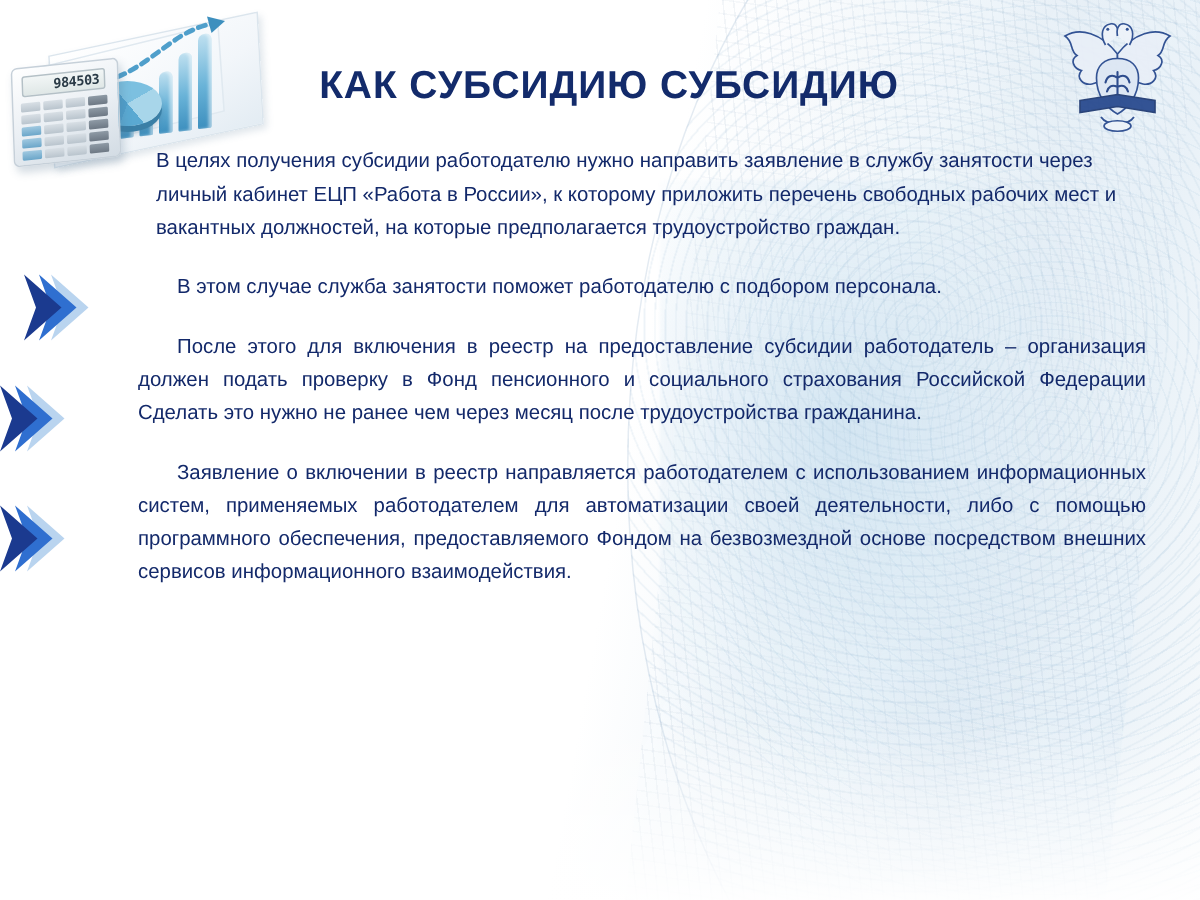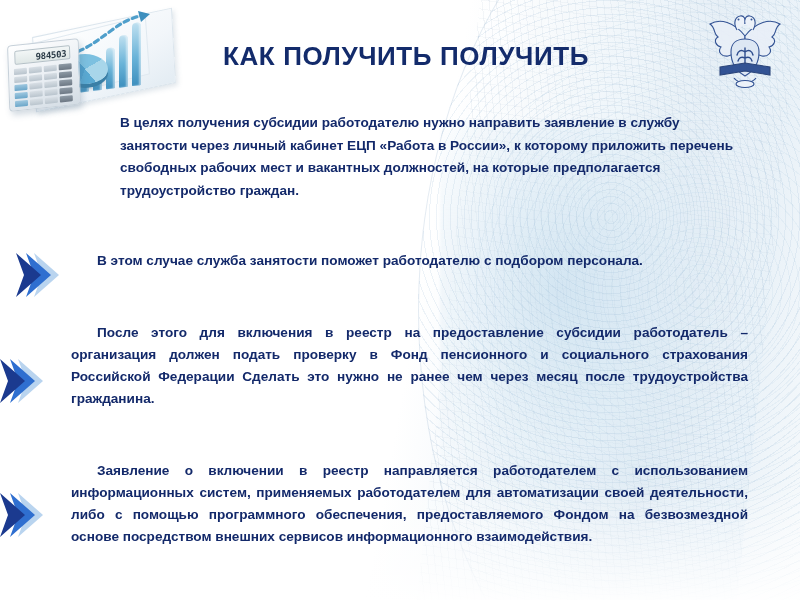--- a/index.html
+++ b/index.html
@@ -292,34 +292,34 @@
   .content {
     position: absolute;
     left: 0;
     top: 96px;
     width: 800px;
   }
 
   .block {
     position: relative;
     min-height: 10px;
-    padding-left: 55px;
+    padding-left: 92px;
     padding-right: 36px;
     box-sizing: border-box;
   }
 
   .block .para {
     font-size: 13.6px;
-    font-weight: bold;
+    font-weight: normal;
     color: #13296a;
     line-height: 1.62;
     text-align: justify;
     text-justify: inter-word;
     text-indent: 26px;
-    margin: 16px;
+    margin: 0;
   }
   .block.no-indent .para { text-indent: 0; }
 
   
   .chev {
     position: absolute;
     width: 62px;
     height: 50px;
     left: 12px;
   }
@@ -410,21 +410,21 @@
 
       <path d="M41 42 L41 60 M41 46 C 37 43, 34 45, 33 49 M41 46 C 45 43, 48 45, 49 49 M41 52 C 37 50, 35 52, 34 55 M41 52 C 45 50, 47 52, 48 55" stroke="#1f3f85" stroke-width="1.4" stroke-linecap="round"></path>
 
       <path d="M16 61 L41 57 L66 61 L66 69 L41 65 L16 69 Z" fill="#24468c" stroke="#1c3770"></path>
 
       <path d="M30 72 C 34 78, 48 78, 52 72" stroke="#24468c" stroke-width="1.2"></path>
       <ellipse cx="41" cy="78" rx="9" ry="3.5" fill="#eef3fa"></ellipse>
     </g>
   </svg>
 
-  <div class="slide-title">КАК ПОЛУЧИТЬ ПОЛУЧИТЬ</div>
+  <div class="slide-title">КАК СУБСИДИЮ СУБСИДИЮ</div>
 
   <div class="content">
 
     <div class="block intro no-indent">
       <p class="para">В целях получения субсидии работодателю нужно направить заявление в службу занятости через личный кабинет ЕЦП «Работа в России», к которому приложить перечень свободных рабочих мест и вакантных должностей, на которые предполагается трудоустройство граждан.</p>
     </div>
 
     <div class="gap-a"></div>
 
     <div class="block">

